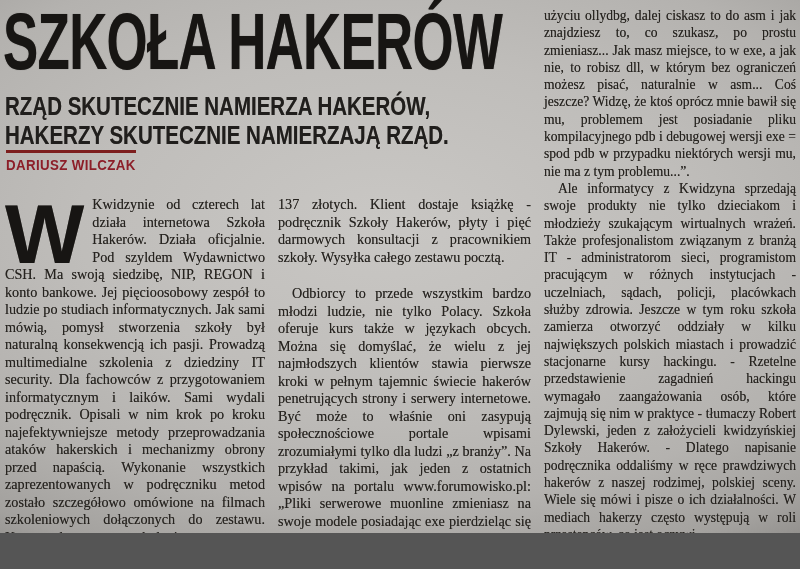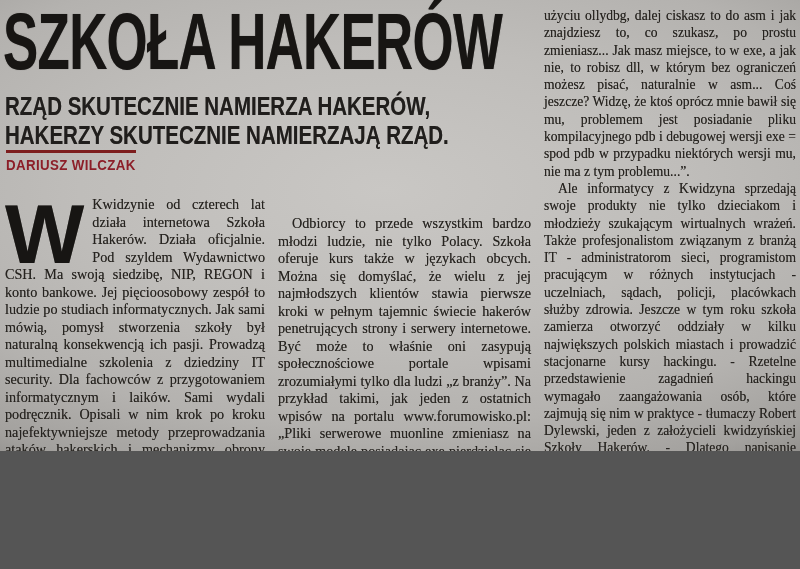--- a/index.html
+++ b/index.html
@@ -1,19 +1,19 @@
 <!DOCTYPE html>
 <html lang="pl"><head>
 <meta charset="utf-8">
 <style>
   html,body{margin:0;padding:0;}
   body{background:#555;font-family:"Liberation Serif", serif;}
   .page{
     position:relative;
-    width:800px;height:451px;
+    width:800px;height:533px;
     overflow:hidden;
     margin:0 auto;
     background:
       radial-gradient(95% 80% at 48% 42%, #c9c7c4 0%, #bfbdba 40%, #b4b2af 66%, #a3a19e 84%, #868481 97%, #727070 100%);
   }
   
   .headline{
     position:absolute;left:3px;top:2px;
     font-family:"Liberation Sans", sans-serif;
     font-weight:700;
@@ -101,20 +101,21 @@
   <div class="byline-rule"></div>
   <div class="byline">DARIUSZ WILCZAK</div>
 
   <div class="col col1">
     <p>
       <span class="dropcap">W</span><span>Kwidzynie od czterech lat działa internetowa Szkoła Hakerów. Działa oficjalnie. Pod szyldem Wydawnictwo CSH. Ma swoją siedzibę, NIP, REGON i konto bankowe. Jej pięcioosobowy zespół to ludzie po studiach informatycznych. Jak sami mówią, pomysł stworzenia szkoły był naturalną konsekwencją ich pasji. Prowadzą multimedialne szkolenia z dziedziny IT security. Dla fachowców z przygotowaniem informatycznym i laików. Sami wydali podręcznik. Opisali w nim krok po kroku najefektywniejsze metody przeprowadzania ataków hakerskich i mechanizmy obrony przed napaścią. Wykonanie wszystkich zaprezentowanych w podręczniku metod zostało szczegółowo omówione na filmach szkoleniowych dołączonych do zestawu. Koszt podstawowego szkolenia to</span>
     </p>
   </div>
 
   <div class="col col2">
+    <p>137 złotych. Klient dostaje książkę - podręcznik Szkoły Hakerów, płyty i pięć darmowych konsultacji z pracownikiem szkoły. Wysyłka całego zestawu pocztą.</p>
     <p class="para-gap indent">
       <span class="lead-bold">Odbiorcy to przede wszystkim</span><span> bardzo młodzi ludzie, nie tylko Polacy. Szkoła oferuje kurs także w językach obcych. Można się domyślać, że wielu z jej najmłodszych klientów stawia pierwsze kroki w pełnym tajemnic świecie hakerów penetrujących strony i serwery internetowe. Być może to właśnie oni zasypują społecznościowe portale wpisami zrozumiałymi tylko dla ludzi „z branży”. Na przykład takimi, jak jeden z ostatnich wpisów na portalu www.forumowisko.pl: „Pliki serwerowe muonline zmieniasz na swoje modele posiadając exe pierdzieląc się researchingiem pożądanych wartości przy</span>
     </p>
   </div>
 
   <div class="col col3">
     <p>użyciu ollydbg, dalej ciskasz to do asm i jak znajdziesz to, co szukasz, po prostu zmieniasz... Jak masz miejsce, to w exe, a jak nie, to robisz dll, w którym bez ograniczeń możesz pisać, naturalnie w asm... Coś jeszcze? Widzę, że ktoś oprócz mnie bawił się mu, problemem jest posiadanie pliku kompilacyjnego pdb i debugowej wersji exe = spod pdb w przypadku niektórych wersji mu, nie ma z tym problemu...”.</p>
     <p class="indent">Ale informatycy z Kwidzyna sprzedają swoje produkty nie tylko dzieciakom i młodzieży szukającym wirtualnych wrażeń. Także profesjonalistom związanym z branżą IT - administratorom sieci, programistom pracującym w różnych instytucjach - uczelniach, sądach, policji, placówkach służby zdrowia. Jeszcze w tym roku szkoła zamierza otworzyć oddziały w kilku największych polskich miastach i prowadzić stacjonarne kursy hackingu. - Rzetelne przedstawienie zagadnień hackingu wymagało zaangażowania osób, które zajmują się nim w praktyce - tłumaczy Robert Dylewski, jeden z założycieli kwidzyńskiej Szkoły Hakerów. - Dlatego napisanie podręcznika oddaliśmy w ręce prawdziwych hakerów z naszej rodzimej, polskiej sceny. Wiele się mówi i pisze o ich działalności. W mediach hakerzy często występują w roli przestępców, co jest oczywi-</p>
   </div>
 

